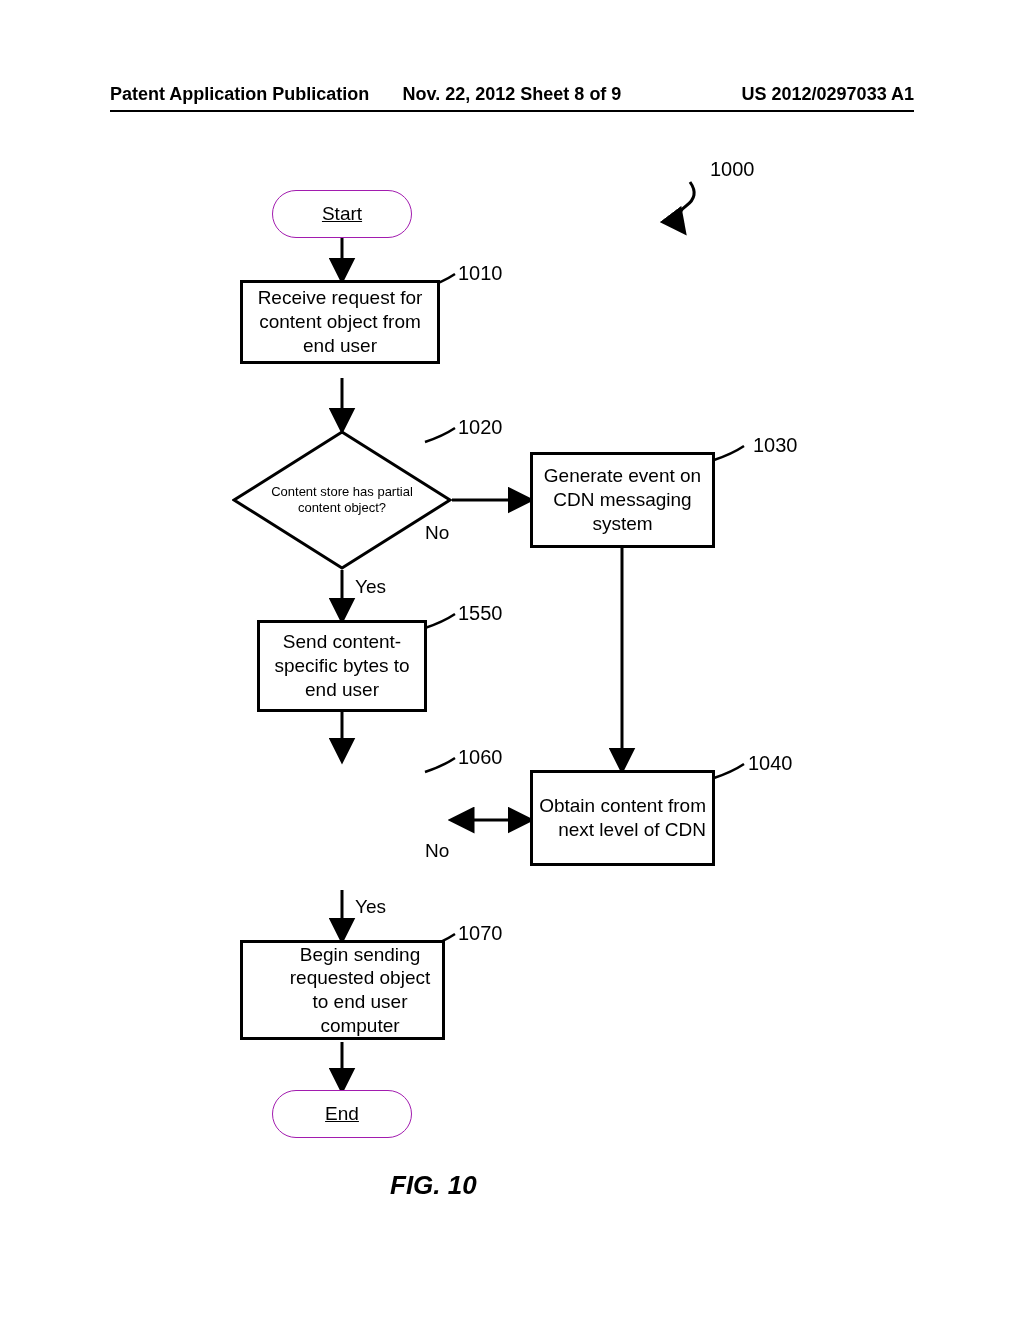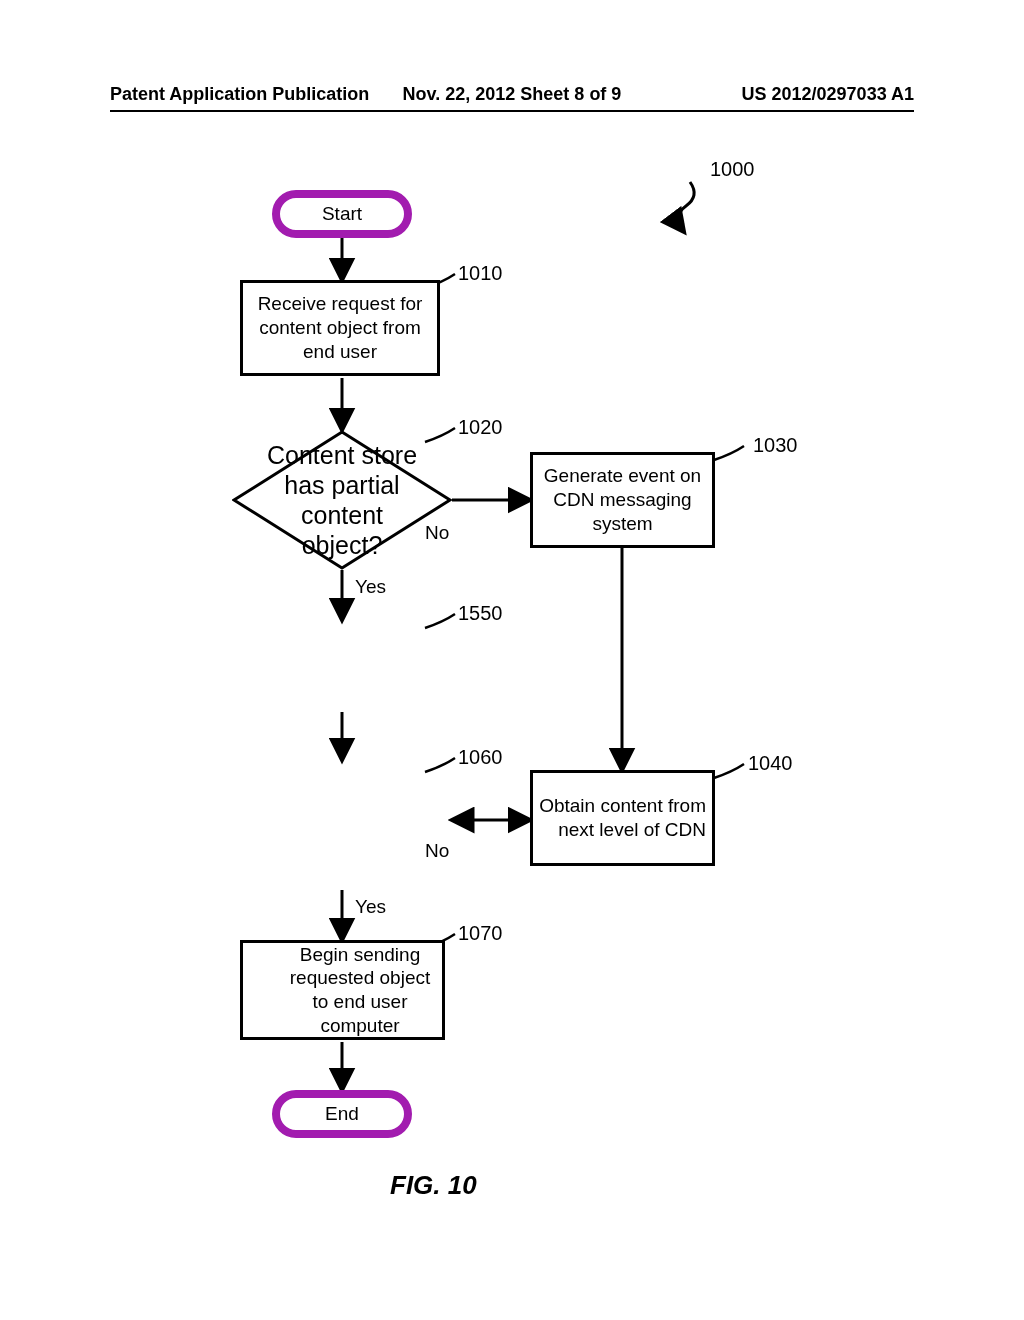--- a/index.html
+++ b/index.html
@@ -50,42 +50,43 @@
     justify-content: center;
     font-size: 19px;
     line-height: 1.25;
     padding: 4px 6px;
     background: #fff;
   }
   .rect {
     border: 3px solid #000;
   }
   .term {
-    border: 8px solid #a21caf;
+    border: 1px solid #a21caf;
     border-radius: 999px;
+    text-decoration: underline;
   }
   .diamond-wrap {
     position: absolute;
     width: 220px;
     height: 140px;
   }
   .diamond-wrap svg {
     position: absolute;
     left: 0; top: 0;
     width: 100%; height: 100%;
   }
   .diamond-text {
     position: absolute;
     left: 0; top: 0;
     width: 100%; height: 100%;
     display: flex;
     align-items: center;
     justify-content: center;
     text-align: center;
-    font-size: 25px;
+    font-size: 13px;
     line-height: 1.2;
     padding: 0 26px;
     box-sizing: border-box;
   }
   .labeltext {
     position: absolute;
     font-size: 19px;
     background: #fff;
   }
   .figcap {
@@ -147,40 +148,43 @@
     <path d="M714,778 q18,-6 30,-14" fill="none" stroke="#000" stroke-width="2.5"></path>
     <path d="M425,948 q18,-6 30,-14" fill="none" stroke="#000" stroke-width="2.5"></path>
   </svg>
 
   <div class="refnum" style="left:710px; top:158px;">1000</div>
 
   <div class="node term" style="left:272px; top:190px; width:140px; height:48px;">
     <span>Start</span>
   </div>
 
-  <div class="node rect" style="left:240px; top:280px; width:200px; height:96px;">
+  <div class="node rect" style="left:240px; top:280px; width:200px; height:84px;">
     <span>Receive request for content object from end user</span>
   </div>
   <div class="refnum" style="left:458px; top:262px;">1010</div>
 
   <div class="diamond-wrap" style="left:232px; top:430px;">
     <svg viewBox="0 0 220 140" preserveAspectRatio="none">
       <polygon points="110,2 218,70 110,138 2,70" fill="#fff" stroke="#000" stroke-width="3"></polygon>
     </svg>
     <div class="diamond-text">Content store has partial content object?</div>
   </div>
   <div class="refnum" style="left:458px; top:416px;">1020</div>
   <div class="labeltext" style="left:425px; top:522px;">No</div>
   <div class="labeltext" style="left:355px; top:576px;">Yes</div>
 
   <div class="node rect" style="left:530px; top:452px; width:185px; height:96px;">
     <span>Generate event on CDN messaging system</span>
   </div>
   <div class="refnum" style="left:753px; top:434px;">1030</div>
 
+  <div class="node rect" style="left:257px; top:620px; width:170px; height:92px;">
+    <span>Send content-specific bytes to end user</span>
+  </div>
   <div class="refnum" style="left:458px; top:602px;">1550</div>
 
   <div class="refnum" style="left:458px; top:746px;">1060</div>
   <div class="labeltext" style="left:425px; top:840px;">No</div>
   <div class="labeltext" style="left:355px; top:896px;">Yes</div>
 
   <div class="node rect" style="left:530px; top:770px; width:185px; height:96px;text-align:right;">
     <span>Obtain content from next level of CDN</span>
   </div>
   <div class="refnum" style="left:748px; top:752px;">1040</div>

